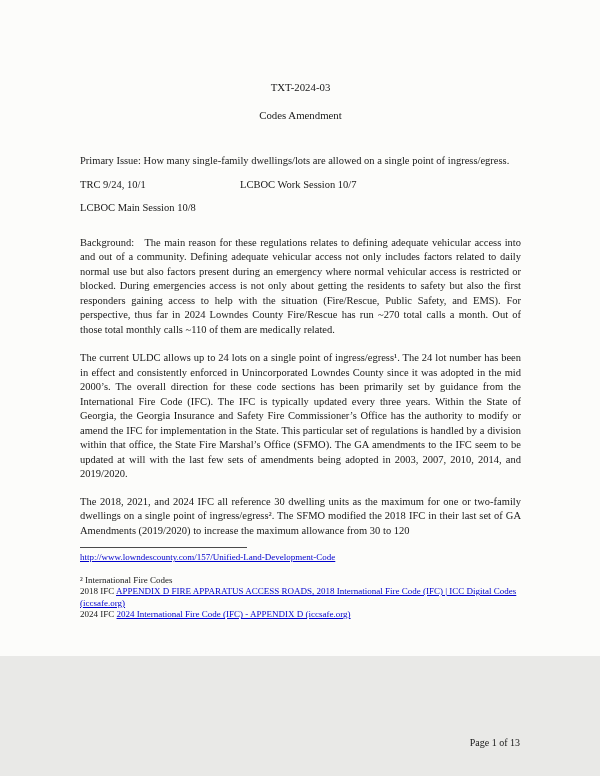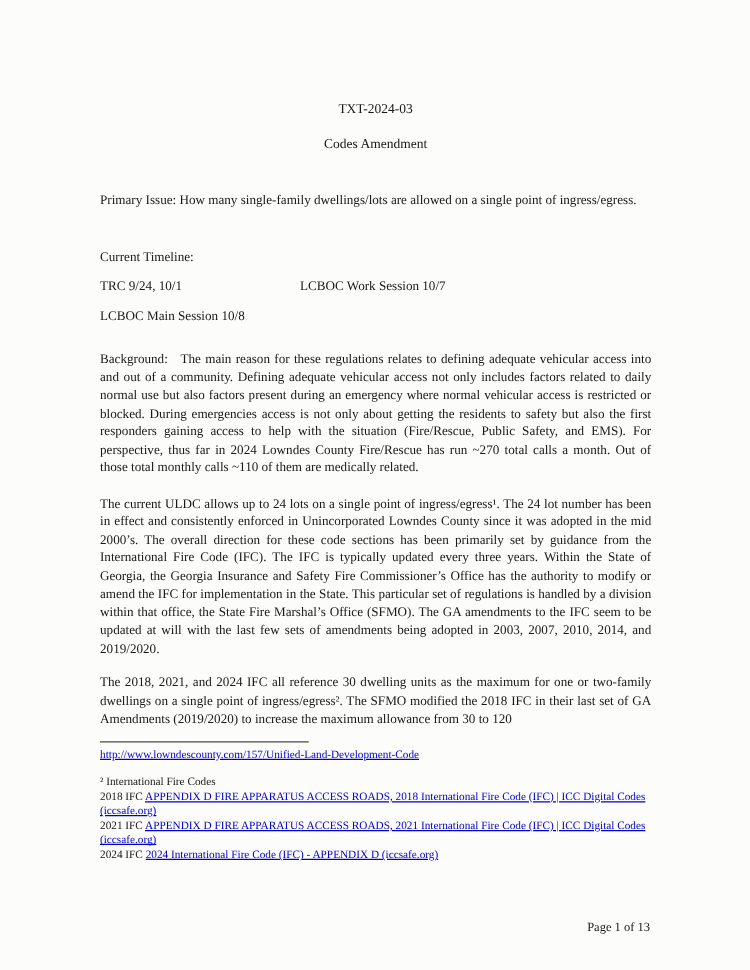--- a/index.html
+++ b/index.html
@@ -3,21 +3,21 @@
 <meta charset="utf-8">
 <style>
   * { margin: 0; padding: 0; box-sizing: border-box; }
   html, body { width: 600px; height: 776px; }
   body {
     background: #e9e9e7;
     font-family: "Liberation Serif", serif;
   }
   .page {
     width: 600px;
-    height: 776px;
+    height: 656px;
     background: var(--background, #fcfcfa);
     position: relative;
     padding: 80px 79px 0 80px;
     color: var(--text, #181818);
     font-size: 10.5px;
     line-height: 14.5px;
   }
   .title, .subtitle {
     text-align: center;
     font-size: 10.8px;
@@ -60,21 +60,20 @@
 </head>
 <body>
 
 <div class="page">
 
   <div class="title">TXT-2024-03</div>
   <div class="subtitle">Codes Amendment</div>
 
   <p class="para primary">Primary Issue: How many single-family dwellings/lots are allowed on a single point of ingress/egress.</p>
 
-  <div class="timeline-heading">Current Timeline:</div>
 
   <div class="timeline-row">
     <span class="tl-left">TRC 9/24, 10/1</span>
     <span class="tl-right">LCBOC Work Session 10/7</span>
   </div>
   <div class="timeline-row">
     <span class="tl-right">LCBOC Main Session 10/8</span>
   </div>
 
   <p class="para background">Background:&nbsp;&nbsp; The main reason for these regulations relates to defining adequate vehicular access into and out of a community. Defining adequate vehicular access not only includes factors related to daily normal use but also factors present during an emergency where normal vehicular access is restricted or blocked. During emergencies access is not only about getting the residents to safety but also the first responders gaining access to help with the situation (Fire/Rescue, Public Safety, and EMS). For perspective, thus far in 2024 Lowndes County Fire/Rescue has run ~270 total calls a month. Out of those total monthly calls ~110 of them are medically related.</p>
@@ -89,23 +88,20 @@
     <div class="fn">
       <a class="link" href="#">http://www.lowndescounty.com/157/Unified-Land-Development-Code</a>
     </div>
 
     <div class="fn fn2">
       <div>² International Fire Codes</div>
       <div class="fn-entry">
         <span>2018 IFC </span><a class="link" href="#">APPENDIX D FIRE APPARATUS ACCESS ROADS, 2018 International Fire Code (IFC) | ICC Digital Codes (iccsafe.org)</a>
       </div>
       <div class="fn-entry">
-        <span>2021 IFC </span><a class="link" href="#">APPENDIX D FIRE APPARATUS ACCESS ROADS, 2021 International Fire Code (IFC) | ICC Digital Codes (iccsafe.org)</a>
-      </div>
-      <div class="fn-entry">
         <span>2024 IFC </span><a class="link" href="#">2024 International Fire Code (IFC) - APPENDIX D (iccsafe.org)</a>
       </div>
     </div>
   </div>
 
   <div class="footer">Page 1 of 13</div>
 
 </div>
 
 </body></html>

